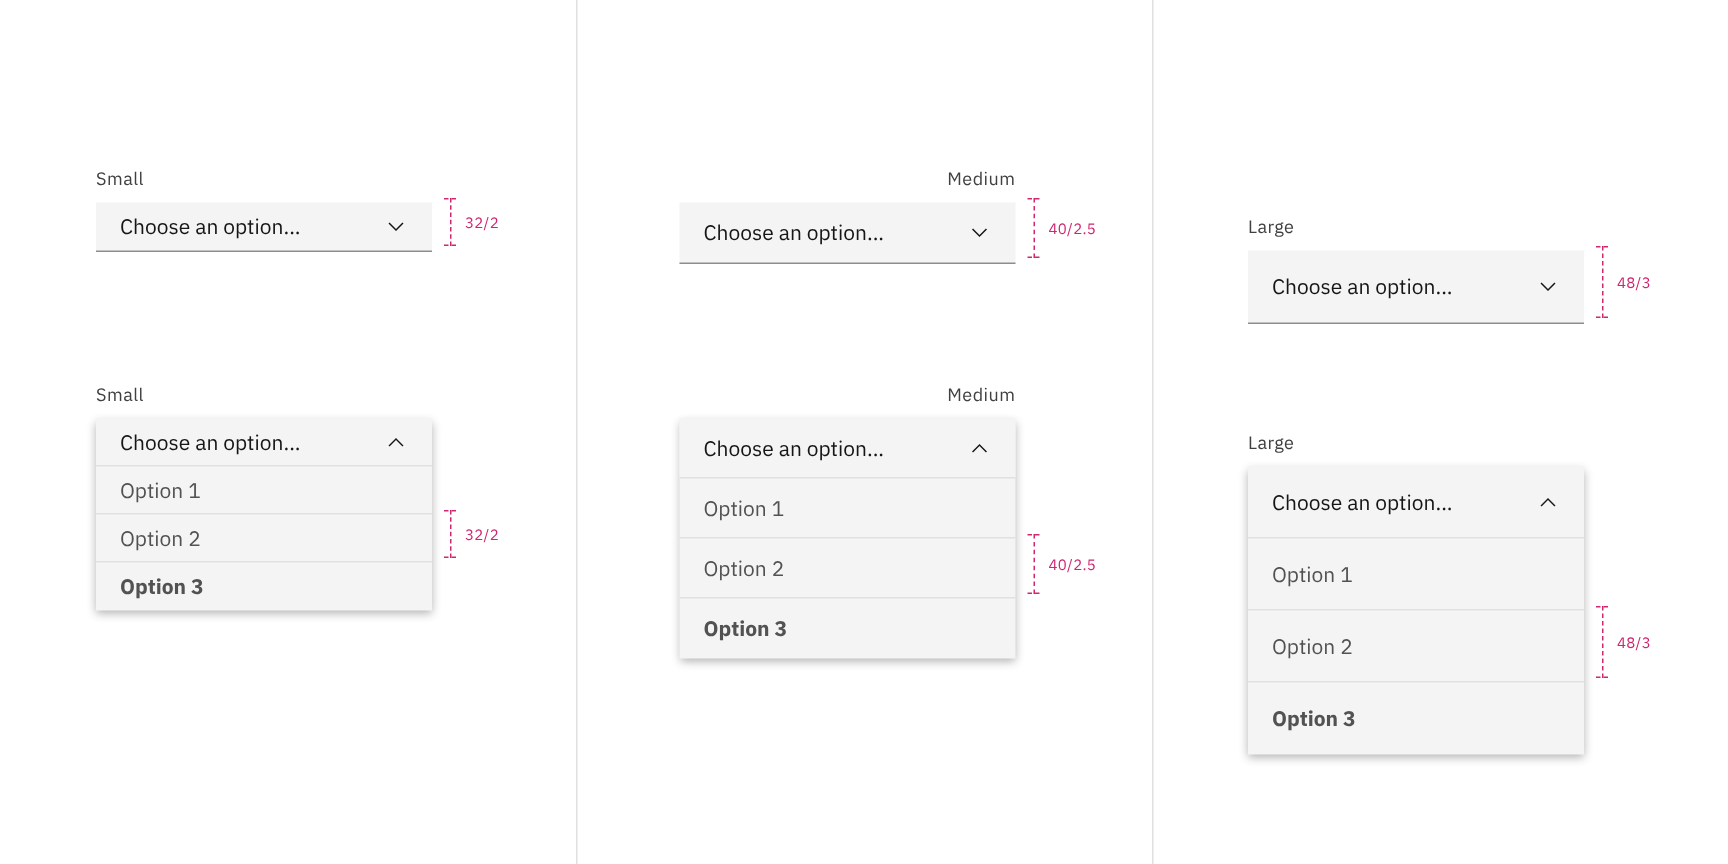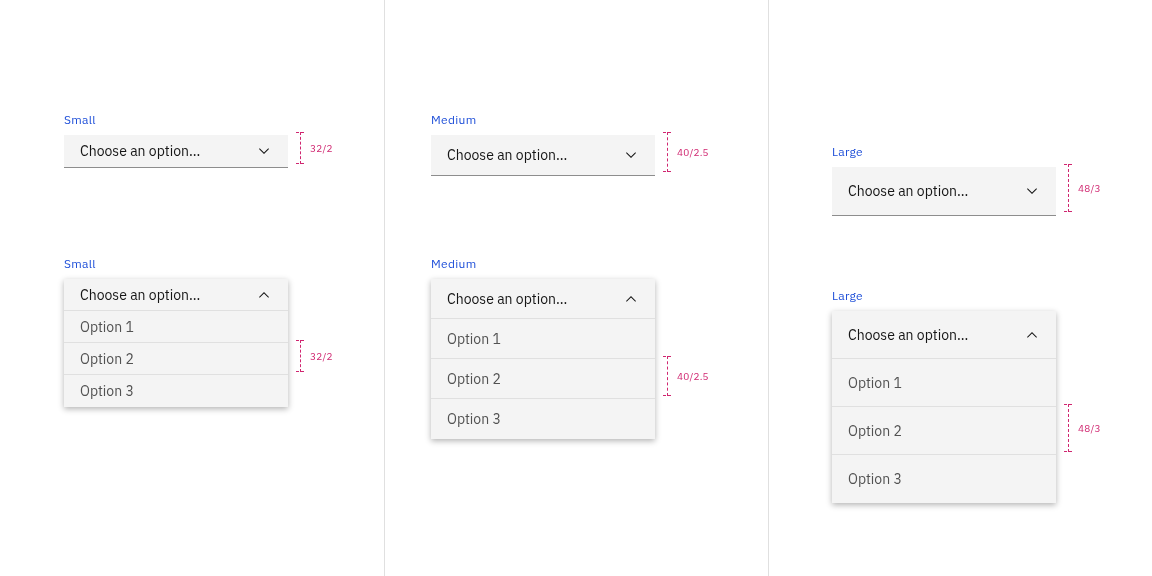--- a/index.html
+++ b/index.html
@@ -13,42 +13,42 @@
     color: #161616;
     position: relative;
   }
   .col {
     position: absolute;
     top: 0;
     height: 576px;
     width: 384px;
   }
   .col.c1 { left: 0; }
-  .col.c2 { left: 367px; }
+  .col.c2 { left: 389px; text-align: right; }
   .col.c3 { left: 768px; margin-top: 32px; }
   .divider {
     position: absolute;
     top: 0;
     width: 1px;
     height: 576px;
     background: #e0e0e0;
   }
   .d1 { left: 384px; }
   .d2 { left: 768px; }
 
   .block {
     position: absolute;
     left: 64px;
   }
   .block.top { top: 112px; }
   .block.bottom { top: 256px; }
 
   .label {
     font-size: 12px;
-    color: #1d4ed8;
+    color: #404040;
     letter-spacing: 0.32px;
     margin-bottom: 8px;
     display: block;
   }
 
   .dropdown {
     position: relative;
     width: 224px;
     background: #f4f4f4;
     border-bottom: 1px solid #8d8d8d;
@@ -89,21 +89,21 @@
     padding: 0;
   }
   .menu .list li {
     display: flex;
     align-items: center;
     padding: 0 16px;
     color: #525252;
     border-bottom: 1px solid #e0e0e0;
     cursor: pointer;
   }
-  .menu .list li:last-child { border-bottom: none; }
+  .menu .list li:last-child { border-bottom: none; font-weight: bold; }
 
   .menu.sm .field, .menu.sm .list li { height: 32px; }
   .menu.md .field, .menu.md .list li { height: 40px; }
   .menu.lg .field, .menu.lg .list li { height: 48px; }
 
   .chevron {
     width: 16px;
     height: 16px;
     display: inline-flex;
     align-items: center;

